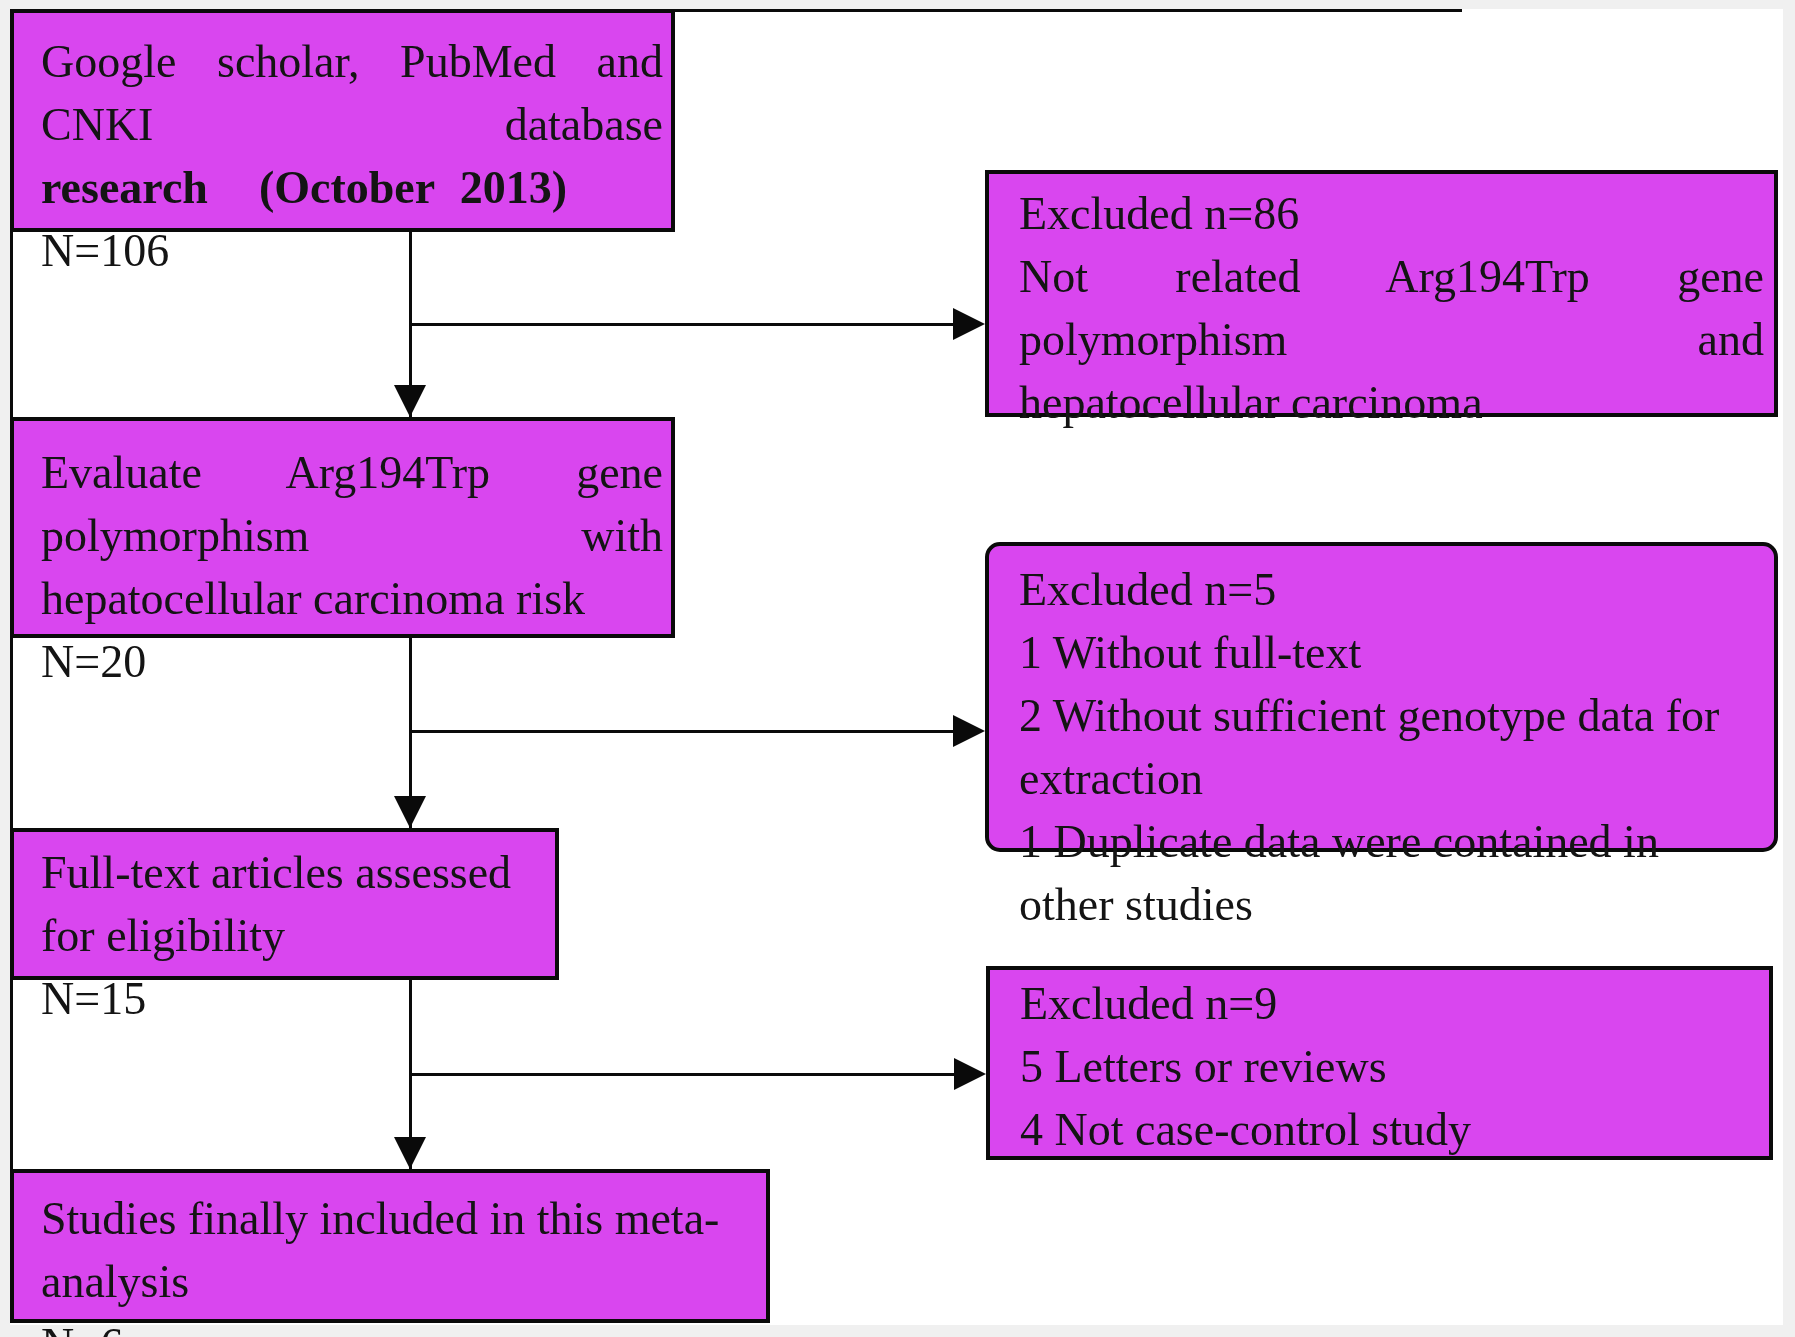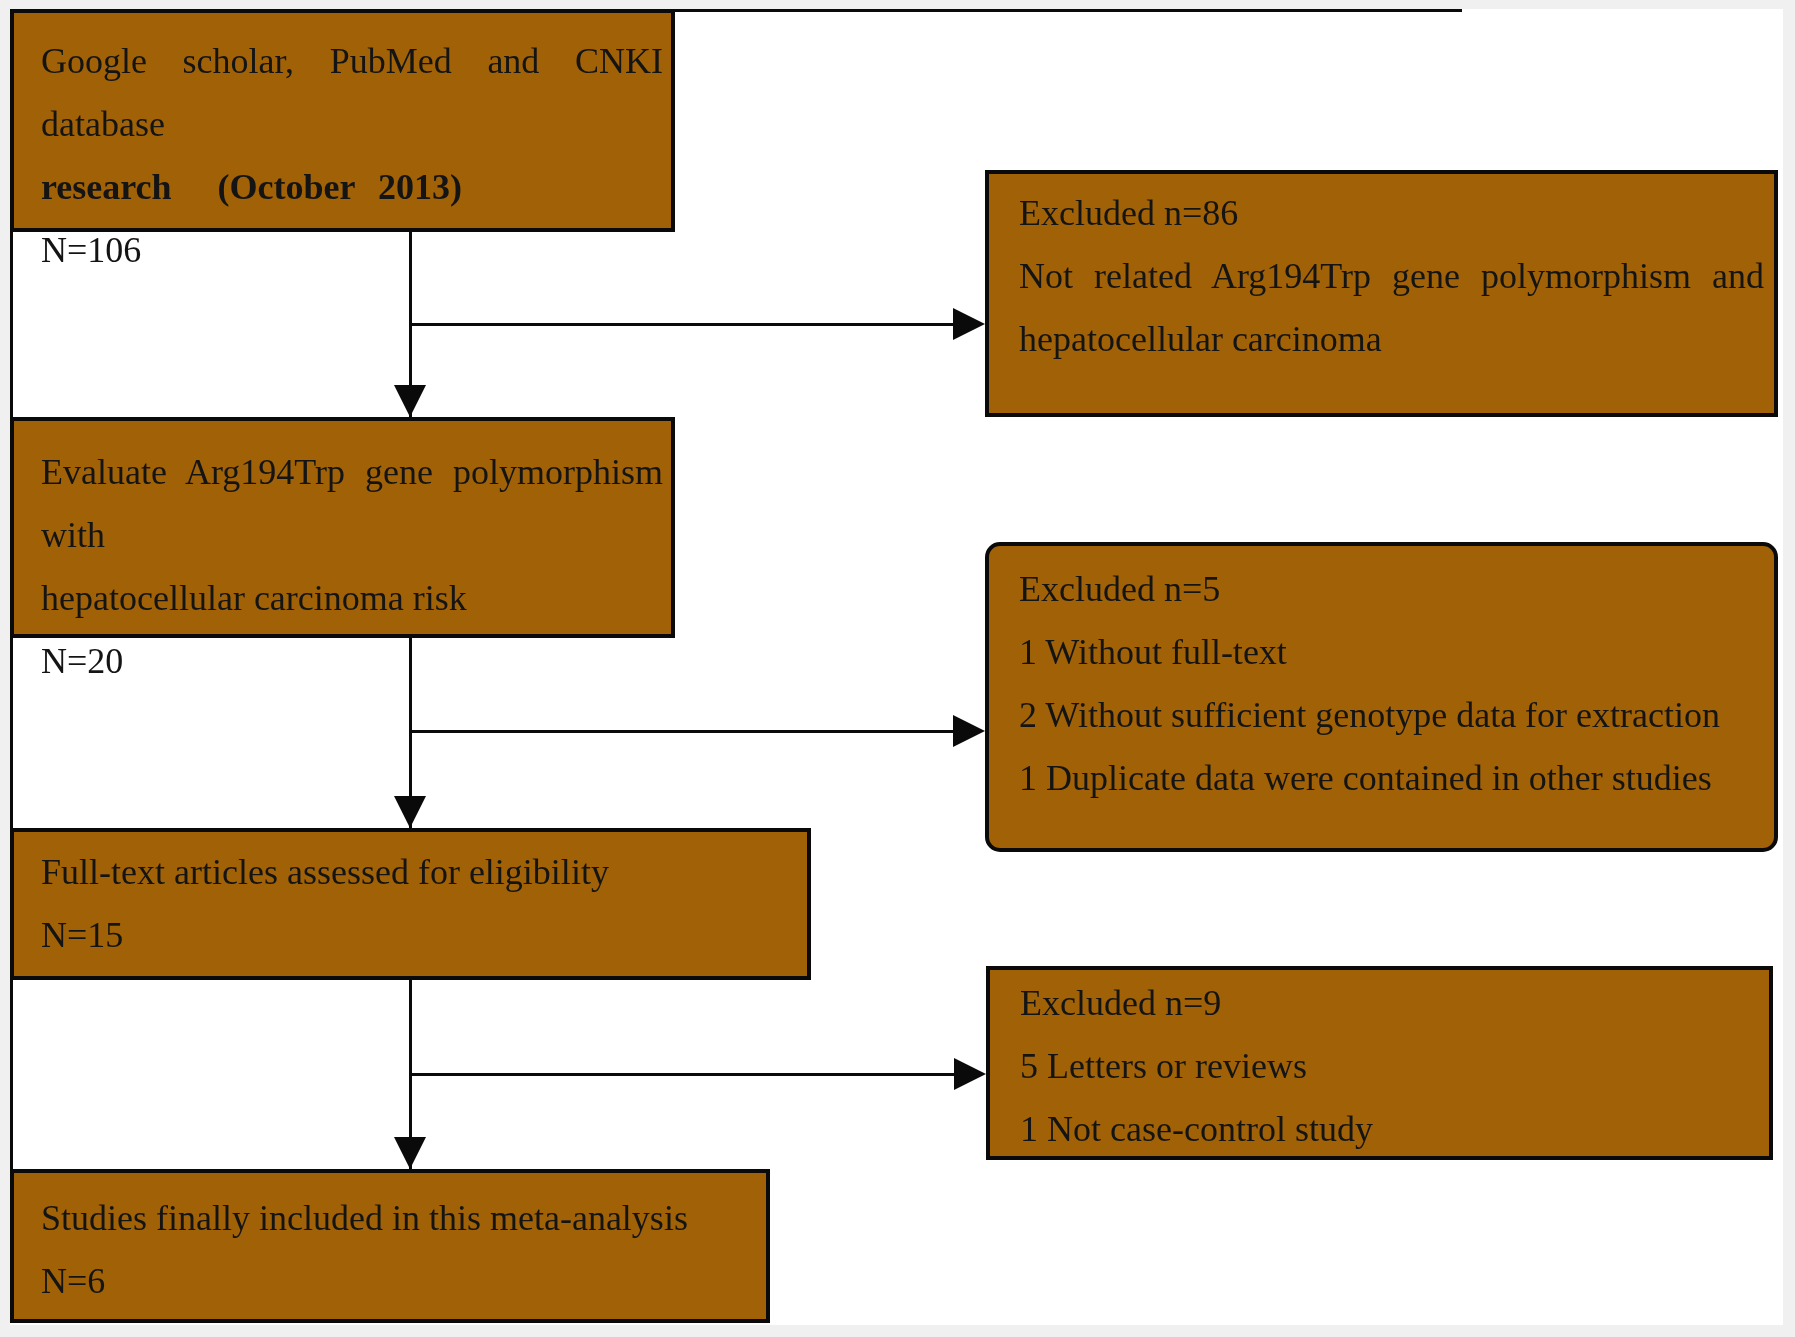--- a/index.html
+++ b/index.html
@@ -20,22 +20,22 @@
     background:#ffffff;
   }
   .frame-line{
     position:absolute;
     background:#0a0a0a;
   }
   .box{
     position:absolute;
     box-sizing:border-box;
     border:4px solid #0a0a0a;
-    background:#a16207;
-    font-size:36px;
+    background:#d946ef;
+    font-size:46px;
     color:#141414;
   }
   .ln{
     line-height:63px;
     white-space:pre-wrap;
   }
   .ln.fill{
     text-align:justify;
     text-align-last:justify;
   }
@@ -80,21 +80,21 @@
     <div class="ln gap">research  (October 2013)</div>
     <div class="ln center">N=106</div>
   </div>
 
   <div class="box" style="left:10px;top:417px;width:665px;height:221px;padding:20px 8px 0 27px;">
     <div class="ln fill">Evaluate Arg194Trp gene polymorphism with</div>
     <div class="ln">hepatocellular carcinoma risk</div>
     <div class="ln center">N=20</div>
   </div>
 
-  <div class="box" style="left:10px;top:828px;width:801px;height:152px;padding:9px 8px 0 27px;">
+  <div class="box" style="left:10px;top:828px;width:549px;height:152px;padding:9px 8px 0 27px;">
     <div class="ln">Full-text articles assessed for eligibility</div>
     <div class="ln center">N=15</div>
   </div>
 
   <div class="box" style="left:10px;top:1169px;width:760px;height:154px;padding:14px 8px 0 27px;">
     <div class="ln">Studies finally included in this meta-analysis</div>
     <div class="ln center">N=6</div>
   </div>
 
   <div class="box" style="left:985px;top:170px;width:793px;height:247px;padding:8px 10px 0 30px;">
@@ -106,21 +106,21 @@
   <div class="box" style="left:985px;top:542px;width:793px;height:310px;padding:12px 10px 0 30px;border-radius:15px;">
     <div class="ln">Excluded n=5</div>
     <div class="ln">1 Without full-text</div>
     <div class="ln">2 Without sufficient genotype data for extraction</div>
     <div class="ln">1 Duplicate data were contained in other studies</div>
   </div>
 
   <div class="box" style="left:986px;top:966px;width:787px;height:194px;padding:2px 10px 17px 30px;">
     <div class="ln">Excluded n=9</div>
     <div class="ln">5 Letters or reviews</div>
-    <div class="ln">1 Not case-control study</div>
+    <div class="ln">4 Not case-control study</div>
   </div>
 
   <div class="connector" style="left:409px;top:232px;width:3px;height:185px;"></div>
   <div class="arrowhead down" style="left:394px;top:385px;"></div>
 
   <div class="connector" style="left:409px;top:638px;width:3px;height:190px;"></div>
   <div class="arrowhead down" style="left:394px;top:796px;"></div>
 
   <div class="connector" style="left:409px;top:980px;width:3px;height:189px;"></div>
   <div class="arrowhead down" style="left:394px;top:1137px;"></div>

